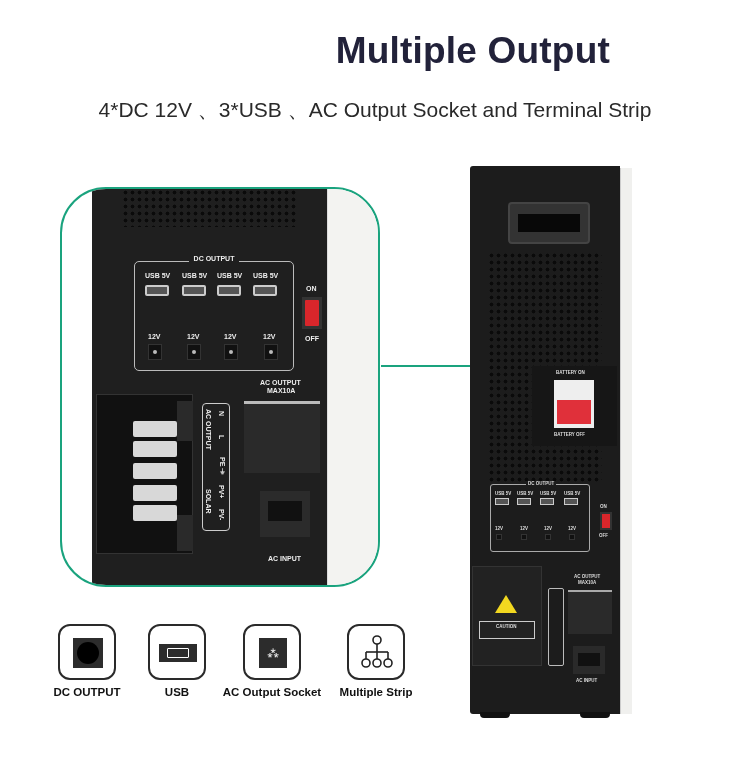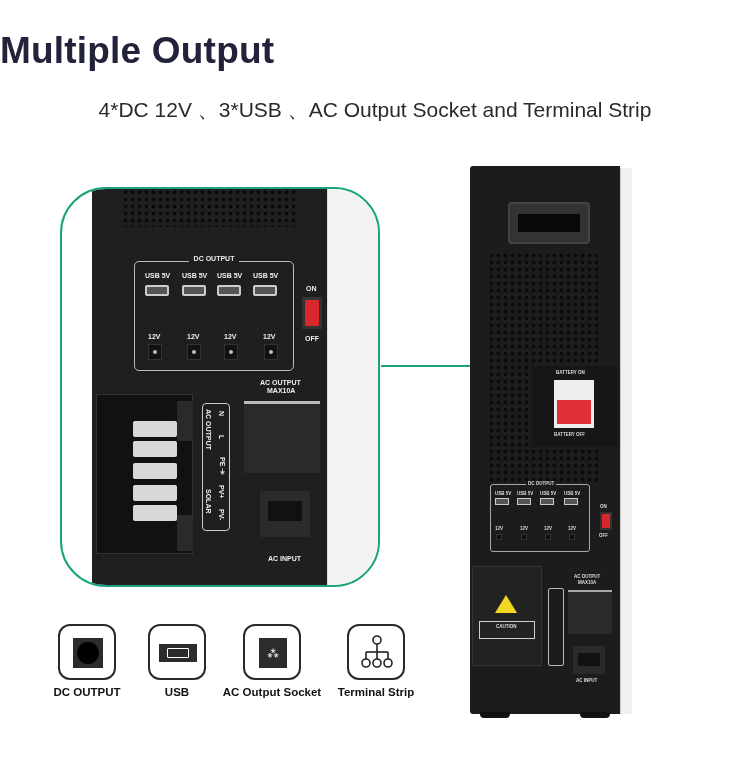--- a/index.html
+++ b/index.html
@@ -1,17 +1,17 @@
 <!DOCTYPE html>
 <html><head>
 <meta charset="utf-8">
 <style>
   * { box-sizing: border-box; margin: 0; padding: 0; }
   body { width: 750px; height: 771px; background: #ffffff; position: relative; overflow: hidden; font-family: "Liberation Sans", sans-serif; }
-  .title { position: absolute; top: 30px; left: 0; width: 610px; text-align: left; font-size: 37px; font-weight: bold; color: #22223a; letter-spacing: 0.2px; }
+  .title { position: absolute; top: 30px; left: 0; width: 610px; text-align: right; font-size: 37px; font-weight: bold; color: #22223a; letter-spacing: 0.2px; }
   .subtitle { position: absolute; top: 96px; left: 0; width: 750px; text-align: center; font-size: 21px; color: #2a2a2a; }
 
   
   .zoom-panel { position: absolute; left: 60px; top: 187px; width: 320px; height: 400px; border: 2px solid #1aa37e; border-radius: 46px; overflow: hidden; background: #fff; }
   .zoom-device { position: absolute; left: 30px; top: 0; width: 235px; height: 400px; background: #1f1f1f; }
   .zoom-side { position: absolute; left: 265px; top: 0; width: 55px; height: 400px; background: #f3f3f1; border-left: 1px solid #ddd; }
   .vent { position: absolute; background-image: radial-gradient(circle, #0a0a0a 38%, transparent 42%); background-size: 7px 7px; }
   .dc-box { position: absolute; left: 42px; top: 72px; width: 160px; height: 110px; border: 1.5px solid #bbb; border-radius: 5px; }
   .dc-title { position: absolute; left: 42px; top: 66px; width: 160px; text-align: center; font-size: 7px; font-weight: bold; color: #eee; }
   .dc-title span { background: #1f1f1f; padding: 0 5px; }
@@ -224,14 +224,14 @@
       <line x1="20" y1="11" x2="20" y2="19" stroke="#222" stroke-width="1.6"></line>
       <line x1="9" y1="19" x2="31" y2="19" stroke="#222" stroke-width="1.6"></line>
       <line x1="9" y1="19" x2="9" y2="26" stroke="#222" stroke-width="1.6"></line>
       <line x1="20" y1="19" x2="20" y2="26" stroke="#222" stroke-width="1.6"></line>
       <line x1="31" y1="19" x2="31" y2="26" stroke="#222" stroke-width="1.6"></line>
       <circle cx="9" cy="30" r="4" fill="none" stroke="#222" stroke-width="1.6"></circle>
       <circle cx="20" cy="30" r="4" fill="none" stroke="#222" stroke-width="1.6"></circle>
       <circle cx="31" cy="30" r="4" fill="none" stroke="#222" stroke-width="1.6"></circle>
     </svg>
   </div>
-  <div class="feat-label">Terminal Strip</div>
+  <div class="feat-label">Multiple Strip</div>
 </div>
 
 </body></html>

